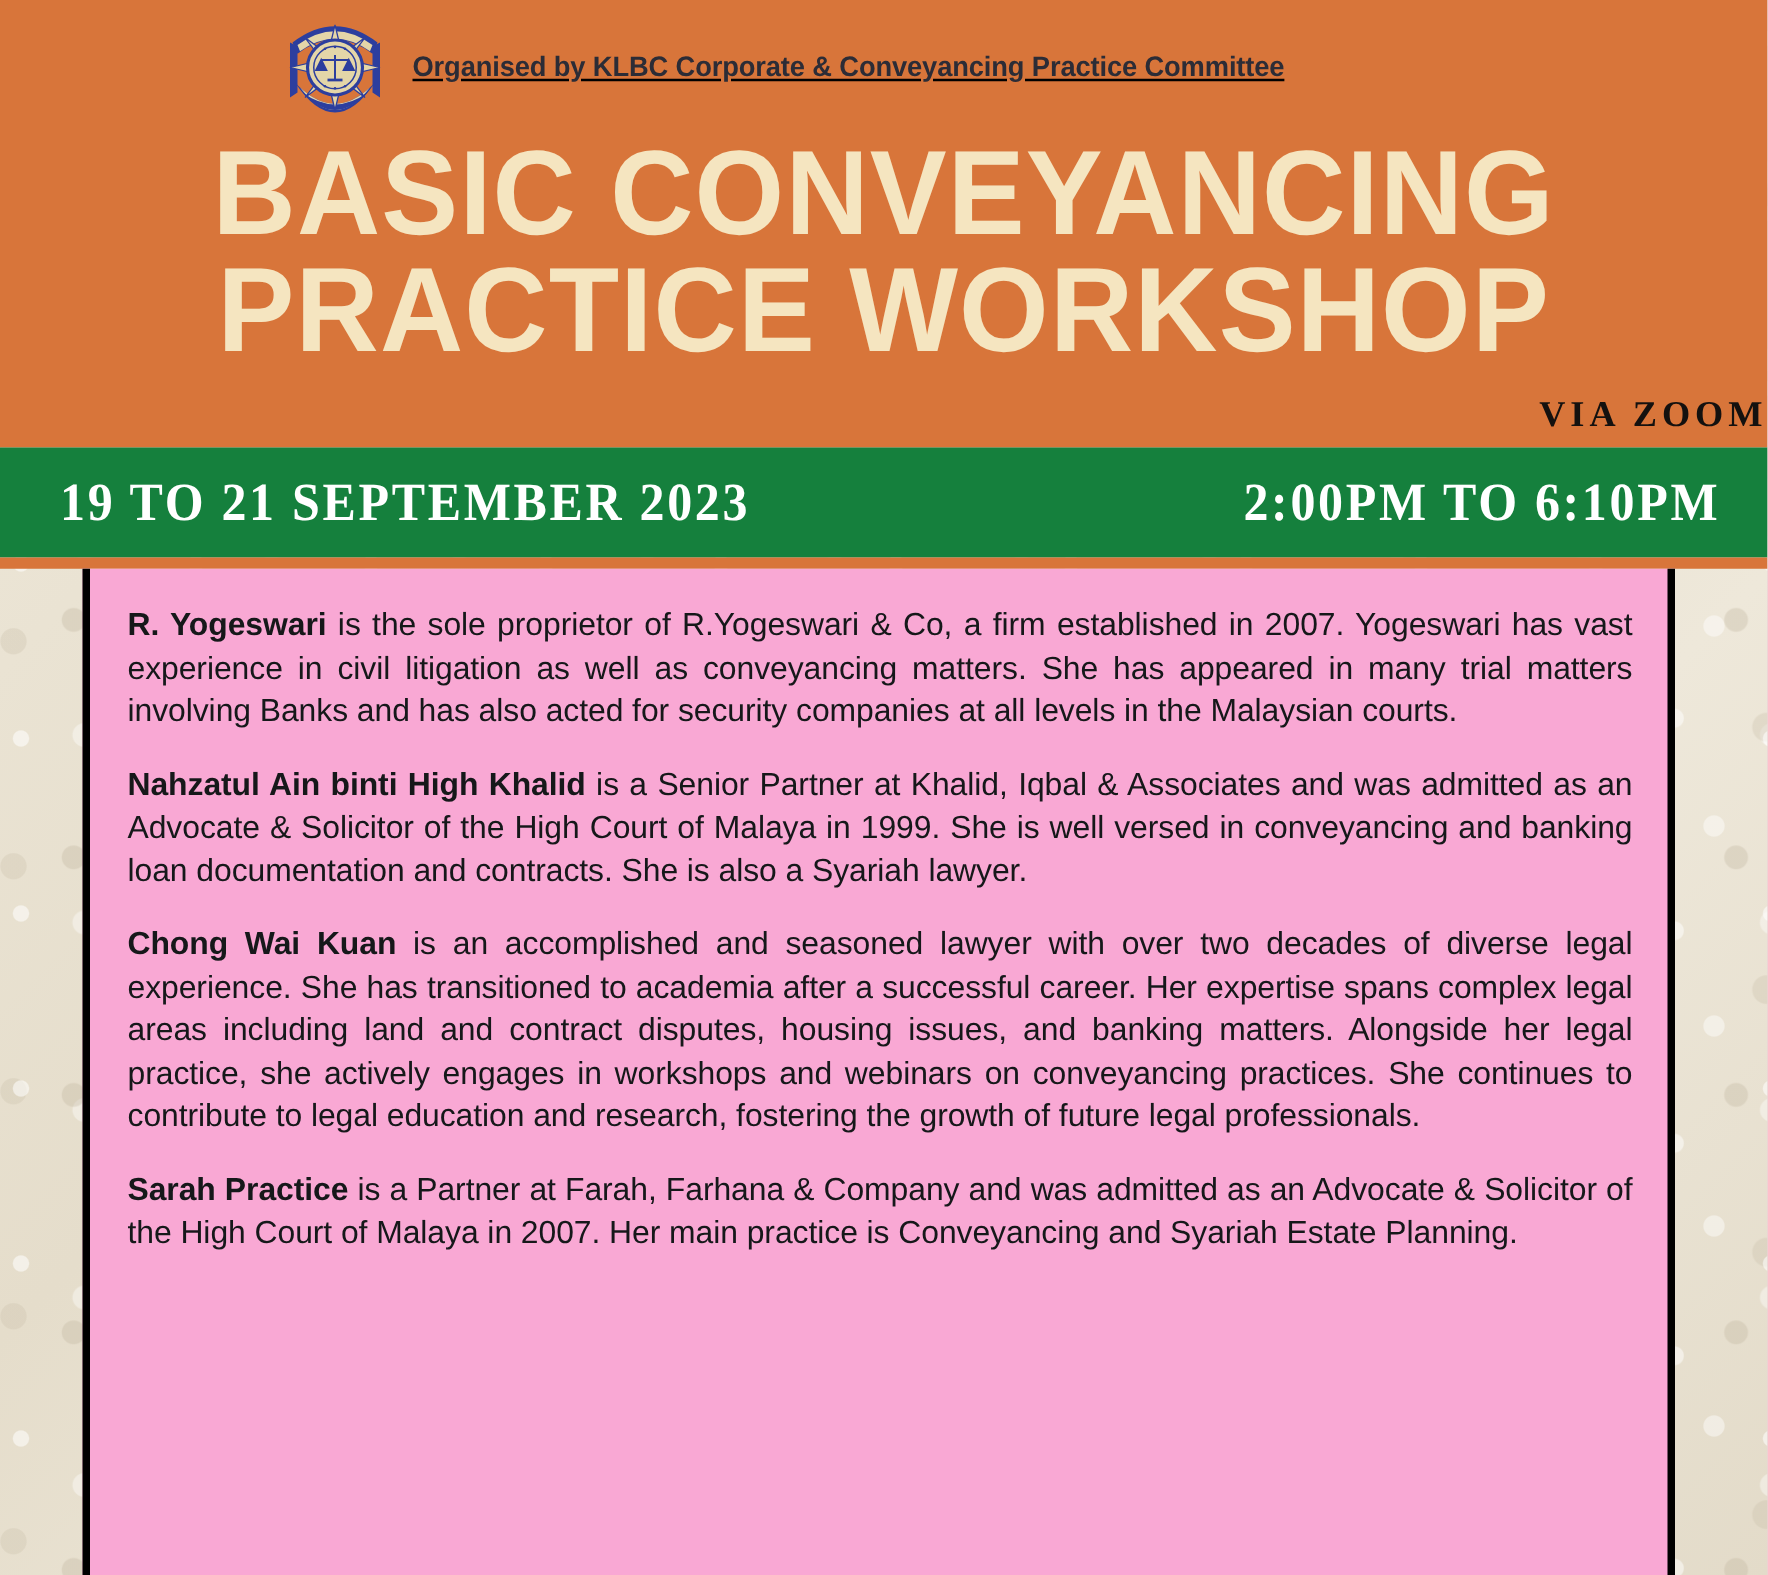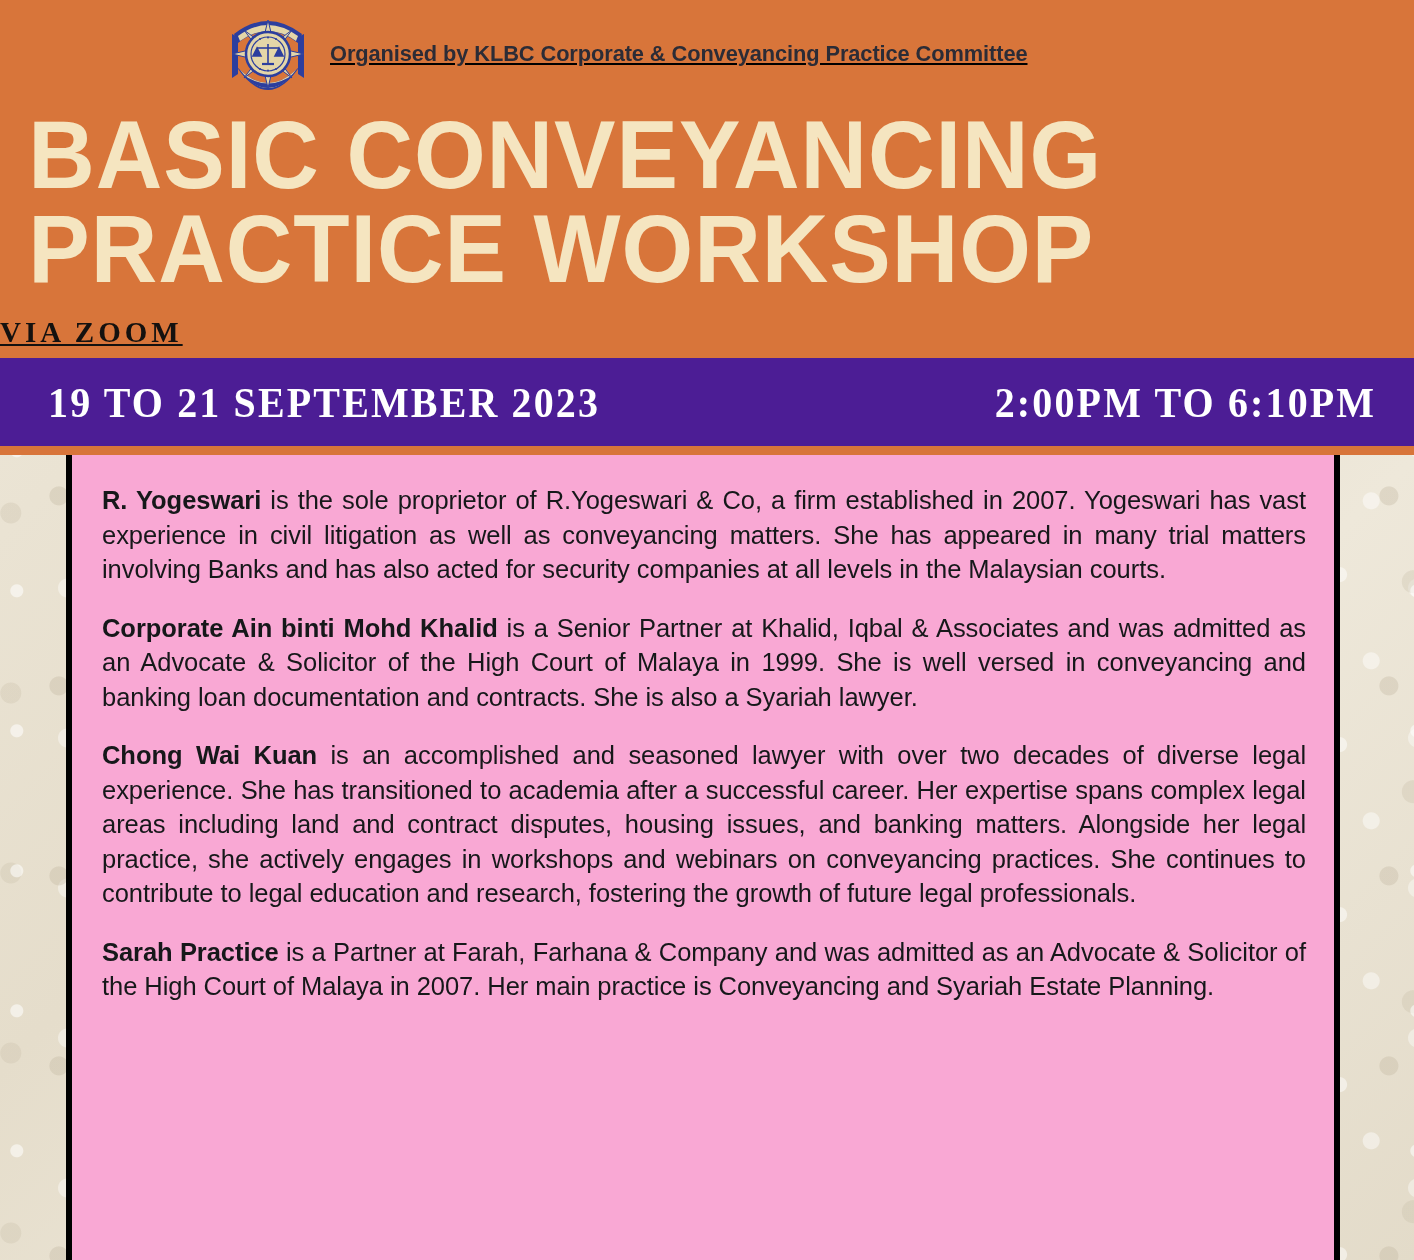--- a/index.html
+++ b/index.html
@@ -66,52 +66,52 @@
     white-space: nowrap;
     transform: scaleX(0.97);
     transform-origin: left center;
   }
 
   .title-block {
     position: absolute;
     top: 108px;
     left: 0;
     width: 1414px;
+    text-align: center;
   }
   .title-line {
     font-family: "Liberation Sans Narrow", "Liberation Sans", sans-serif;
     font-weight: bold;
     font-size: 96px;
     line-height: 94px;
     color: #f5e5c0;
     letter-spacing: 1px;
     transform: scaleX(0.96);
   }
   .via-zoom {
     position: absolute;
     top: 316px;
     left: 0;
     width: 1414px;
-    text-align: left;
+    text-align: right;
     font-family: "Liberation Serif", serif;
     font-weight: bold;
     font-size: 29px;
     letter-spacing: 4px;
     color: #14110f;
-    text-decoration: underline;
   }
 
   
   .date-bar {
     position: absolute;
     top: 358px;
     left: 0;
     width: 1414px;
     height: 88px;
-    background: #4c1d95;
+    background: #15803d;
     z-index: 2;
     display: flex;
     align-items: center;
   }
   .date-bar .date-text,
   .date-bar .time-text {
     font-family: "Liberation Serif", serif;
     font-weight: bold;
     color: #ffffff;
     font-size: 43px;
@@ -245,21 +245,21 @@
 
 <div class="content-panel">
   <div class="bio-list">
 
     <p class="bio">
       <b>R. Yogeswari</b><span> is the sole proprietor of R.Yogeswari &amp; Co, a firm established in 2007. Yogeswari has vast experience in civil litigation as well as conveyancing matters. She has appeared in many trial matters involving Banks and has also acted for security companies at all levels in the Malaysian courts.</span>
     </p>
 
 
     <p class="bio">
-      <b>Corporate Ain binti Mohd Khalid</b><span> is a Senior Partner at Khalid, Iqbal &amp; Associates and was admitted as an Advocate &amp; Solicitor of the High Court of Malaya in 1999. She is well versed in conveyancing and banking loan documentation and contracts. She is also a Syariah lawyer.</span>
+      <b>Nahzatul Ain binti High Khalid</b><span> is a Senior Partner at Khalid, Iqbal &amp; Associates and was admitted as an Advocate &amp; Solicitor of the High Court of Malaya in 1999. She is well versed in conveyancing and banking loan documentation and contracts. She is also a Syariah lawyer.</span>
     </p>
 
     <p class="bio">
       <b>Chong Wai Kuan</b><span> is an accomplished and seasoned lawyer with over two decades of diverse legal experience. She has transitioned to academia after a successful career. Her expertise spans complex legal areas including land and contract disputes, housing issues, and banking matters. Alongside her legal practice, she actively engages in workshops and webinars on conveyancing practices. She continues to contribute to legal education and research, fostering the growth of future legal professionals.</span>
     </p>
 
     <p class="bio">
       <b>Sarah Practice</b><span> is a Partner at Farah, Farhana &amp; Company and was admitted as an Advocate &amp; Solicitor of the High Court of Malaya in 2007. Her main practice is Conveyancing and Syariah Estate Planning.</span>
     </p>
 

